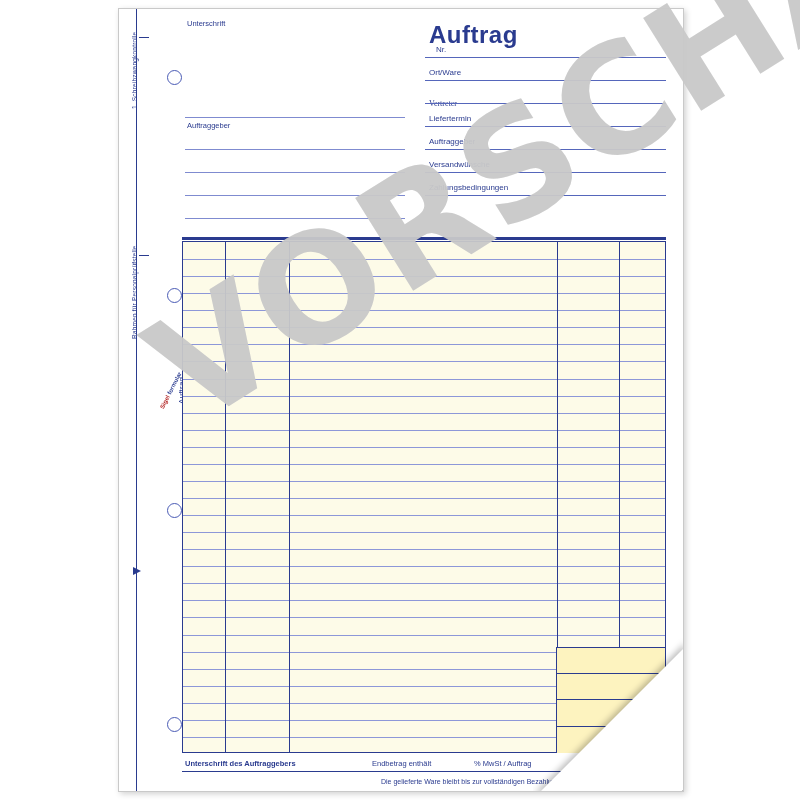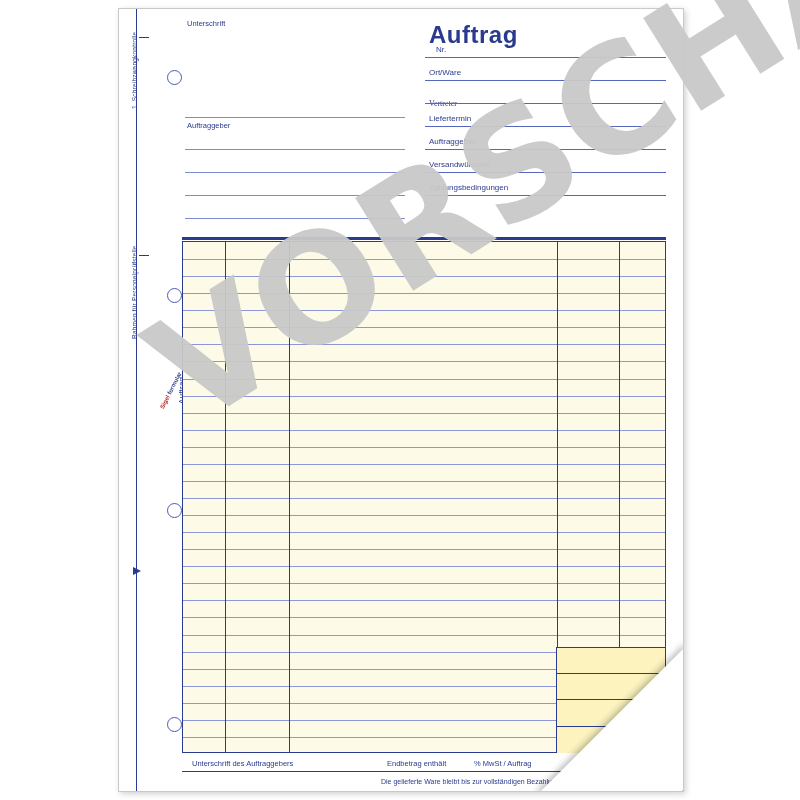--- a/index.html
+++ b/index.html
@@ -294,22 +294,22 @@
         <div class="col-line" style="left: 436px;"></div>
       </div>
 
     <div class="sum-block" style="left:437px;top:638px;width:109px;height:106px;"></div>
     <div class="sum-line" style="left:437px;top:638px;width:110px;"></div>
     <div class="sum-line" style="left:437px;top:664px;width:110px;"></div>
     <div class="sum-line" style="left:437px;top:690px;width:110px;"></div>
     <div class="sum-line" style="left:437px;top:717px;width:110px;"></div>
     <div class="col-line" style="left:437px;top:638px;height:106px;position:absolute;"></div>
 
-    <div class="foot-cap" style="left:73px;top:750px;">Unterschrift des Auftraggebers</div>
-    <div class="foot-cap" style="left:268px;top:750px;">Endbetrag enthält</div>
+    <div class="foot-cap" style="left:66px;top:750px;font-weight:bold;">Unterschrift des Auftraggebers</div>
+    <div class="foot-cap" style="left:253px;top:750px;">Endbetrag enthält</div>
     <div class="foot-cap" style="left:355px;top:750px;">% MwSt / Auftrag</div>
     <div class="foot-rule" style="left:63px;top:762px;width:484px;"></div>
     <div class="foot-note" style="left:262px;top:769px;">Die gelieferte Ware bleibt bis zur vollständigen Bezahlung Eigentum des Lieferanten.</div>
 
     <div class="fold-area">
       <div class="fold-tri"></div>
       <div class="fold-edge"></div>
     </div>
 
   </div>

